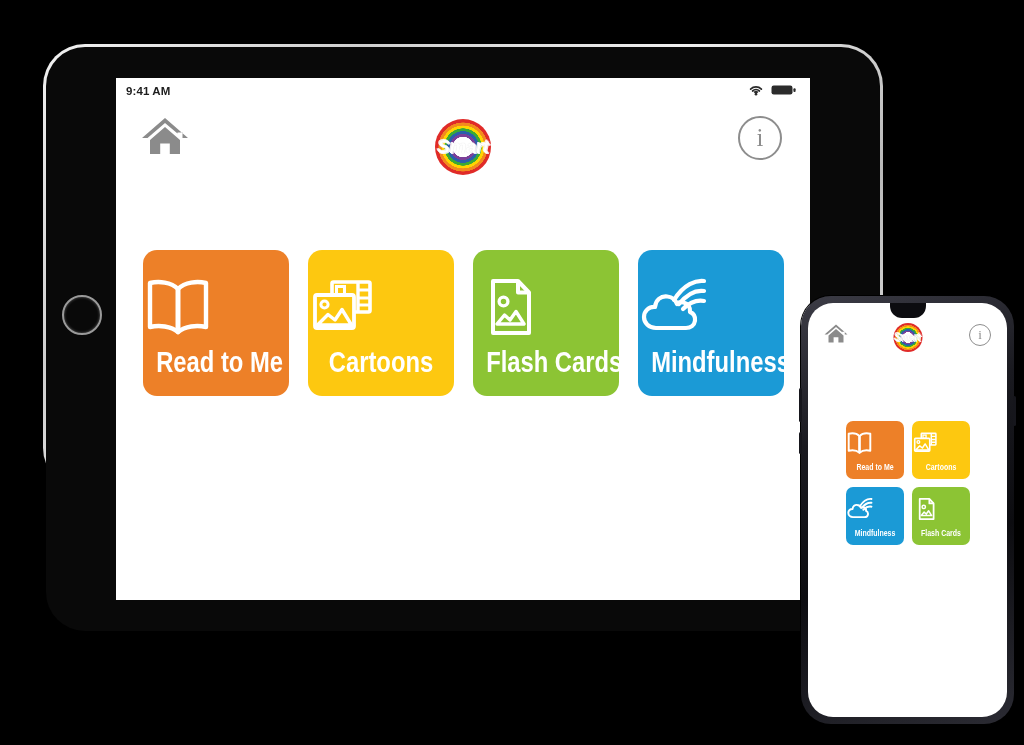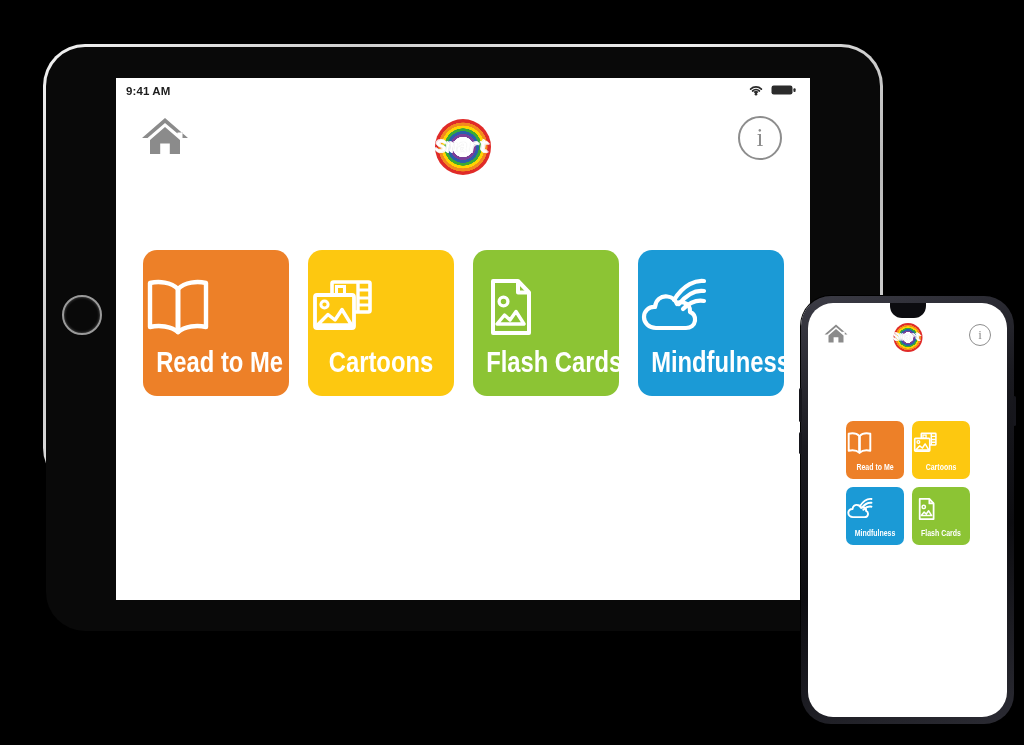--- a/index.html
+++ b/index.html
@@ -108,30 +108,30 @@
     right: 28px;
     top: 13px;
   }
 
   
   .logo {
     position: relative;
     border-radius: 50%;
     display: flex;
     align-items: center;
+    justify-content: center;
     background:
       radial-gradient(circle closest-side,
         #ffffff 0%, #ffffff 36%,
         #7b3f98 37%, #7b3f98 46%,
         #2a5fab 47%, #2a5fab 56%,
         #3aa935 57%, #3aa935 66%,
         #ffd400 67%, #ffd400 76%,
         #f28b1e 77%, #f28b1e 87%,
         #e02b28 88%, #e02b28 100%);
-    font-family: Liberation Mono, monospace;
   }
   .logo-text {
     position: relative;
     color: #ffffff;
     font-weight: bold;
     font-style: italic;
     letter-spacing: -0.5px;
     text-shadow:
       0 0 1px rgba(0,0,0,0.15),
       1px 1px 0 rgba(255,255,255,0.9),

